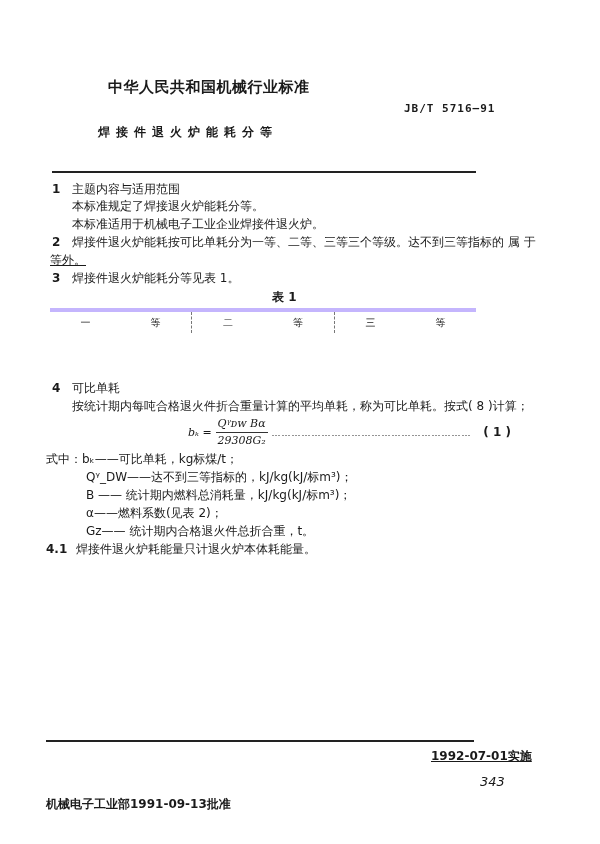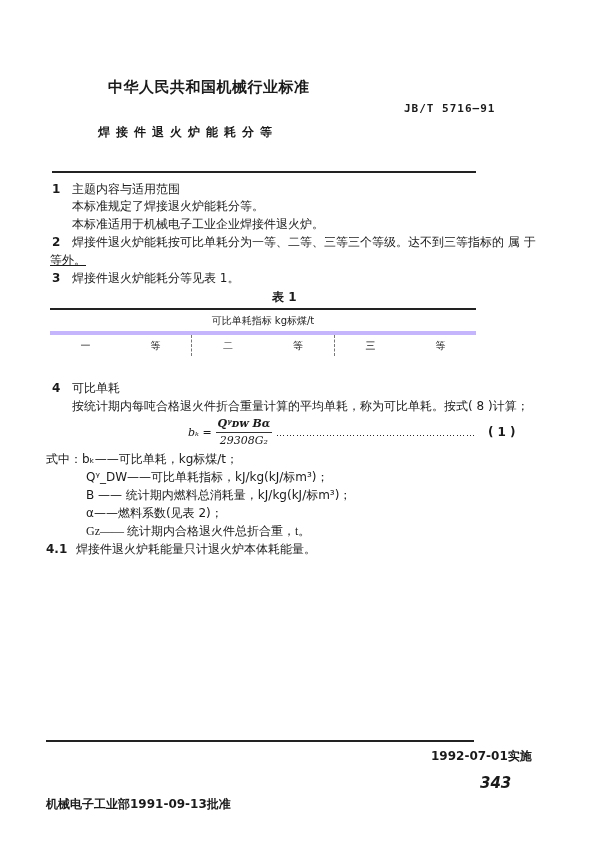--- a/index.html
+++ b/index.html
@@ -16,26 +16,26 @@
     .p { font-size: 12px; line-height: 16px; white-space: nowrap; }
     .num { font-weight: bold; display: inline-block; width: 20px; }
     table.t1 { position: absolute; left: 50px; top: 308px; width: 426px; border-collapse: collapse; font-size: 10px; }
     table.t1 td { text-align: center; height: 21px; padding: 0; }
     table.t1 tr.top td { border-top: 2px solid #222; }
     table.t1 tr.mid td { border-top: 4px solid #c4b5fd; }
     table.t1 tr.bot td { border-bottom: 2px solid #222; }
     table.t1 td.sep { border-left: 1px dashed #777; }
     .grade-left { display: inline-block; width: 70px; text-align: left; }
     .frac { display: inline-block; vertical-align: middle; text-align: center; font-family: "DejaVu Serif", "Liberation Serif", serif; font-style: italic; font-size: 11px; }
-    .frac .n { display: block; border-bottom: 1px solid #333; padding: 0 2px; font-weight: bold; }
+    .frac .n { display: block; border-bottom: 1px solid #333; padding: 0 2px; }
     .frac .d { display: block; }
     .dots { letter-spacing: 1px; }
     .footer-left { left: 46px; top: 772px; font-size: 12px; font-weight: bold; margin-top: 24px; }
-    .footer-right { left: 431px; top: 748px; font-size: 12px; font-weight: bold; }
-    .page-num { left: 480px; top: 774px; font-size: 15px; font-weight: bold; font-style: italic; }
+    .footer-right { left: 431px; top: 748px; font-size: 12px; font-weight: bold; text-decoration: underline; }
+    .page-num { left: 480px; top: 774px; font-size: 13px; font-weight: normal; font-style: italic; }
   </style>
 </head>
 <body>
 
 <div class="abs org">中华人民共和国机械行业标准</div>
 <div class="abs code">JB/T 5716—91</div>
 <div class="abs title">焊接件退火炉能耗分等</div>
 <div class="abs rule" style="top:171px;"></div>
 
 <div class="abs p" style="left:52px; top:181px;">
@@ -49,23 +49,20 @@
 </div>
 <div class="abs p" style="left:50px; top:252px;text-decoration:underline;">等外。</div>
 
 <div class="abs p" style="left:52px; top:270px;">
   <span class="num">3</span><span>焊接件退火炉能耗分等见表 1。</span>
 </div>
 
 <div class="abs p" style="left:272px; top:289px; font-weight:bold;">表 1</div>
 <table class="t1">
   <tbody>
-      <tr class="top">
-    <td colspan="3">可比单耗指标    kg标煤/t</td>
-  </tr>
   <tr class="mid">
     <td><span class="grade-left">一</span><span>等</span></td>
     <td class="sep"><span class="grade-left">二</span><span>等</span></td>
     <td class="sep"><span class="grade-left">三</span><span>等</span></td>
   </tr>
 </tbody>
   </table>
 
 <div class="abs p" style="left:52px; top:380px;">
   <span class="num">4</span><span>可比单耗</span>
@@ -78,24 +75,24 @@
     <span class="n">Qᵞᴅᴡ Bα</span>
     <span class="d">29308G₂</span>
   </span>
   <span class="dots" style="font-size:9px;">……………………………………………………</span>
   <span style="margin-left:8px; font-weight:bold;">( 1 )</span>
 </div>
 
 <div class="abs p" style="left:46px; top:451px;">
   <span>式中：</span><span>bₖ——可比单耗，kg标煤/t；</span>
 </div>
-<div class="abs p" style="left:86px; top:469px;">Qᵞ_DW——可比单耗指标，kJ/kg(kJ/标m³)；</div>
+<div class="abs p" style="left:86px; top:469px;">Qᵞ_DW——达不到三等指标的，kJ/kg(kJ/标m³)；</div>
 <div class="abs p" style="left:86px; top:487px;">B —— 统计期内燃料总消耗量，kJ/kg(kJ/标m³)；</div>
 <div class="abs p" style="left:86px; top:505px;">α——燃料系数(见表 2)；</div>
-<div class="abs p" style="left:86px; top:523px;font-family:Liberation Serif, serif;">Gz—— 统计期内合格退火件总折合重，t。</div>
+<div class="abs p" style="left:86px; top:523px;">Gz—— 统计期内合格退火件总折合重，t。</div>
 
 <div class="abs p" style="left:46px; top:541px;">
   <span class="num" style="width:30px;">4.1</span><span>焊接件退火炉耗能量只计退火炉本体耗能量。</span>
 </div>
 
 <div class="abs rule" style="top:740px; left:46px; width:428px;"></div>
 <div class="abs footer-left">机械电子工业部1991-09-13批准</div>
 <div class="abs footer-right">1992-07-01实施</div>
 <div class="abs page-num">343</div>
 

